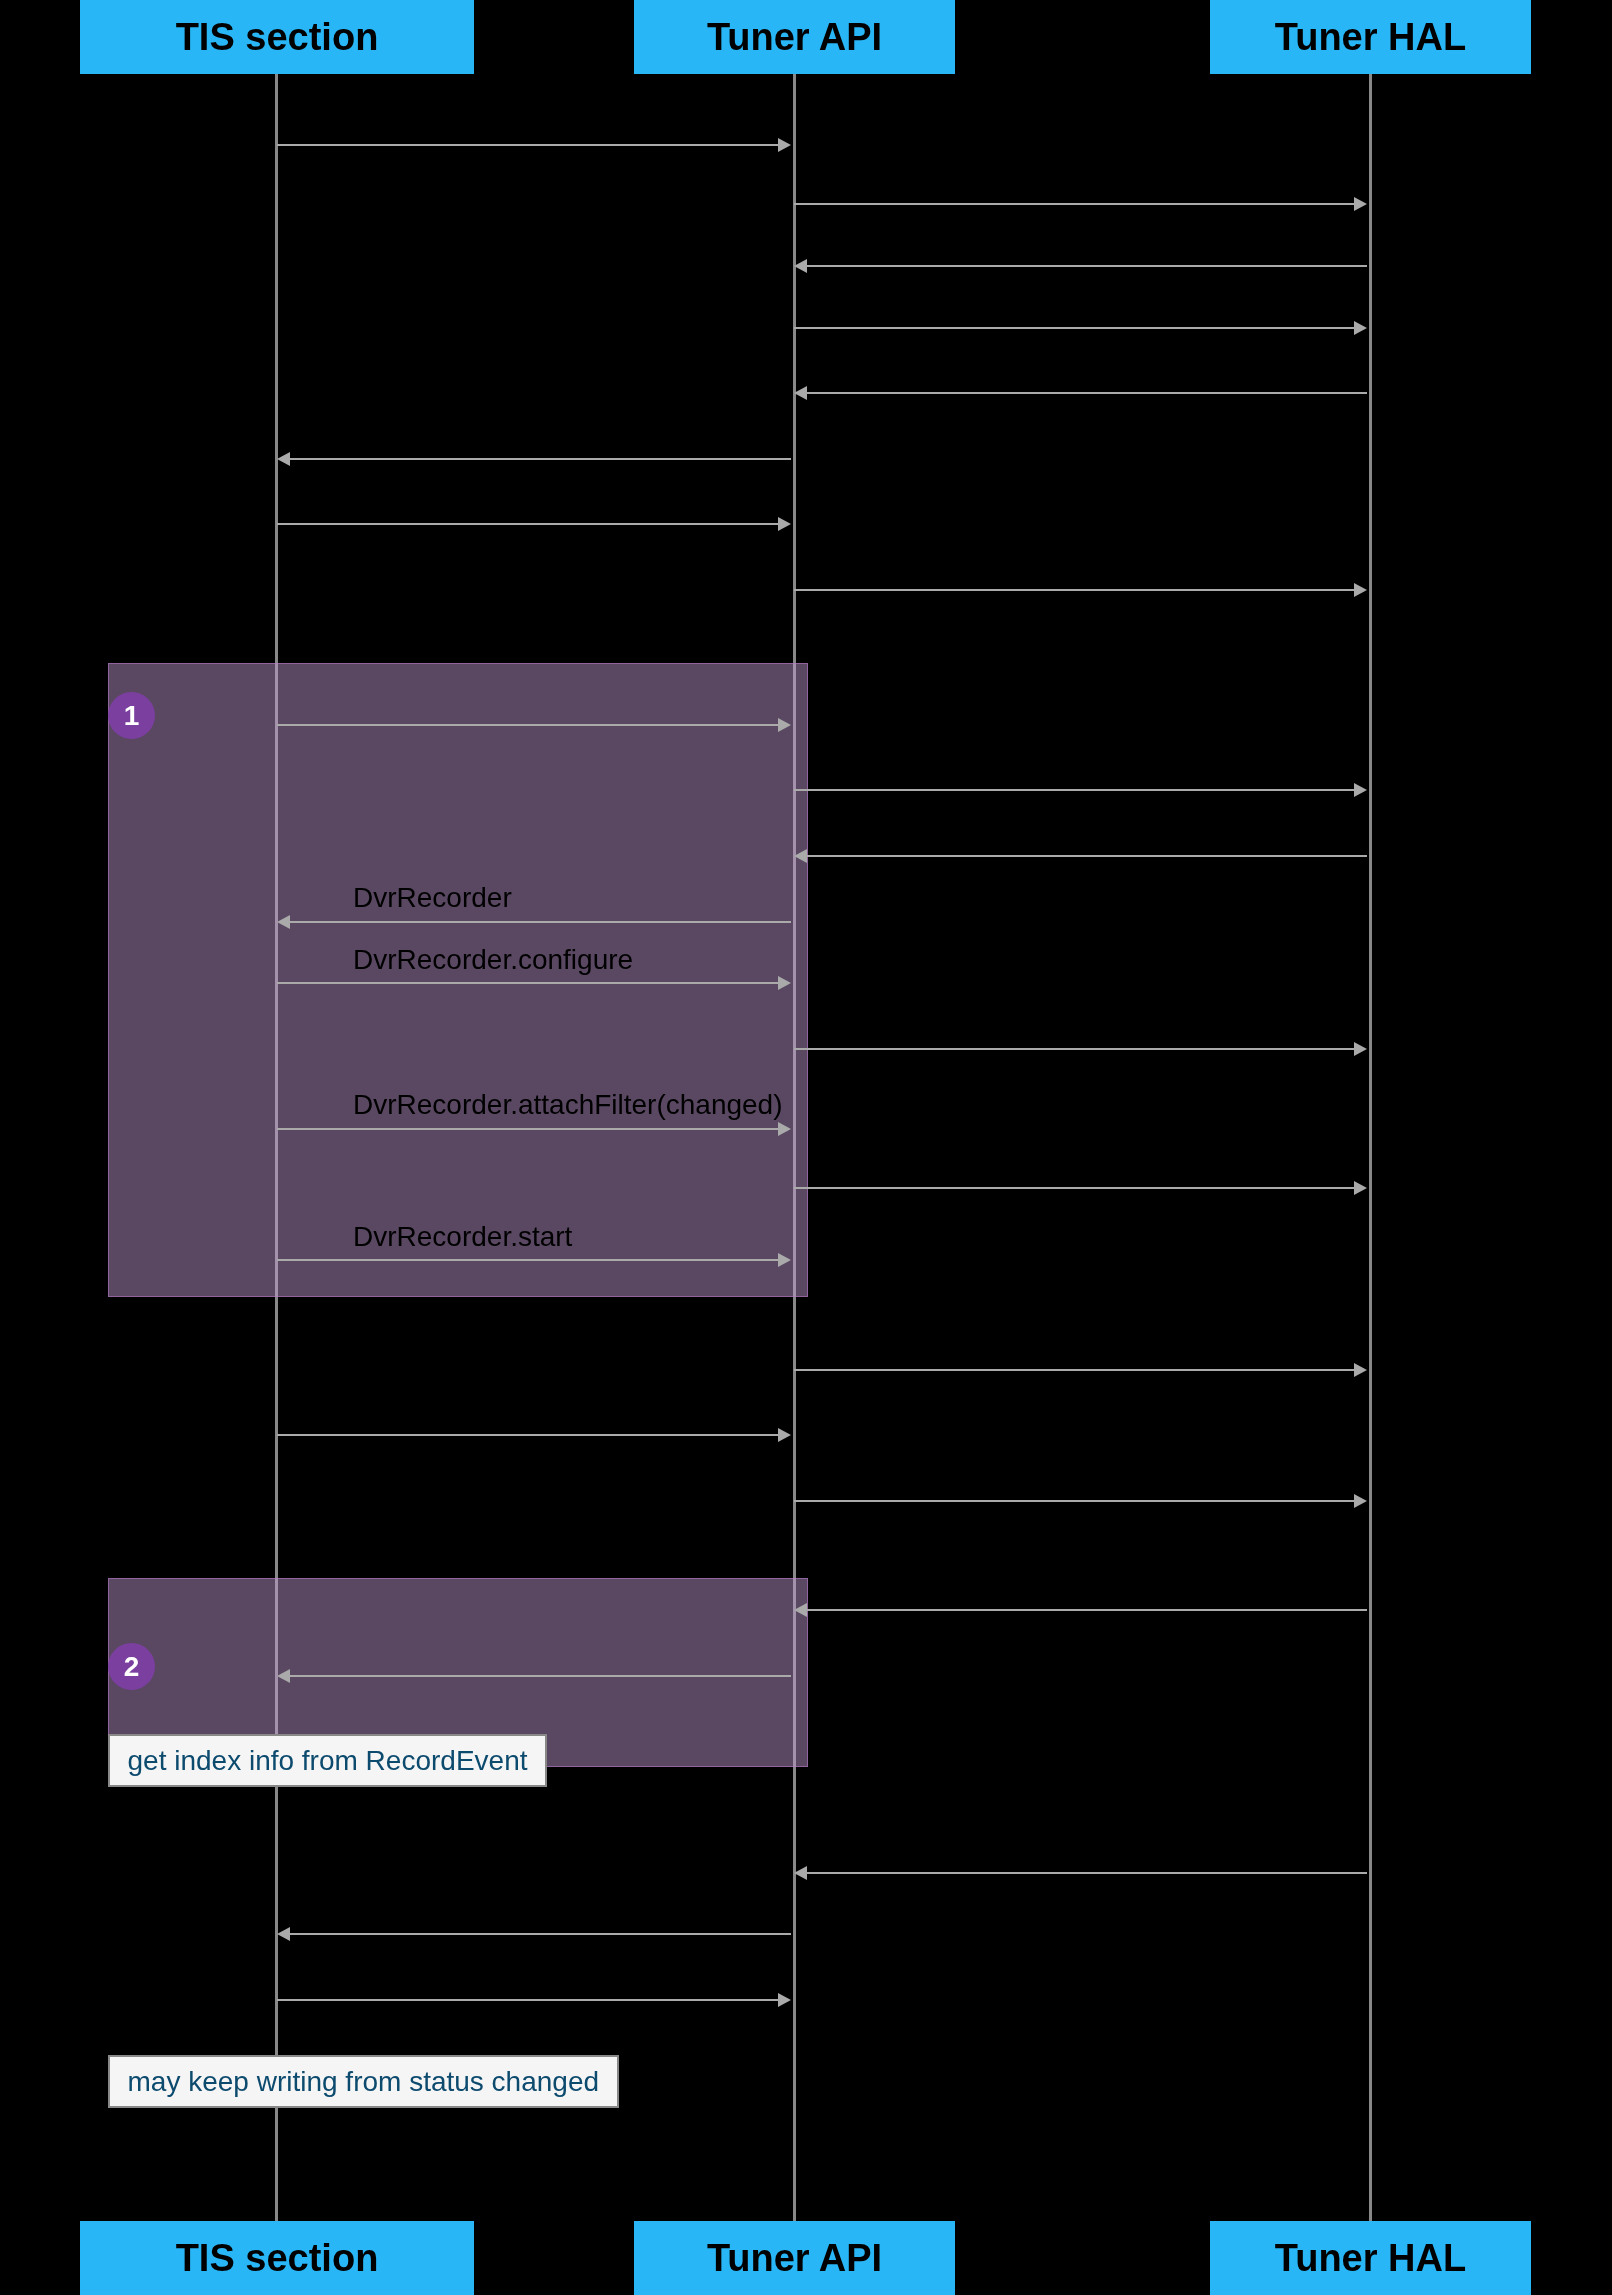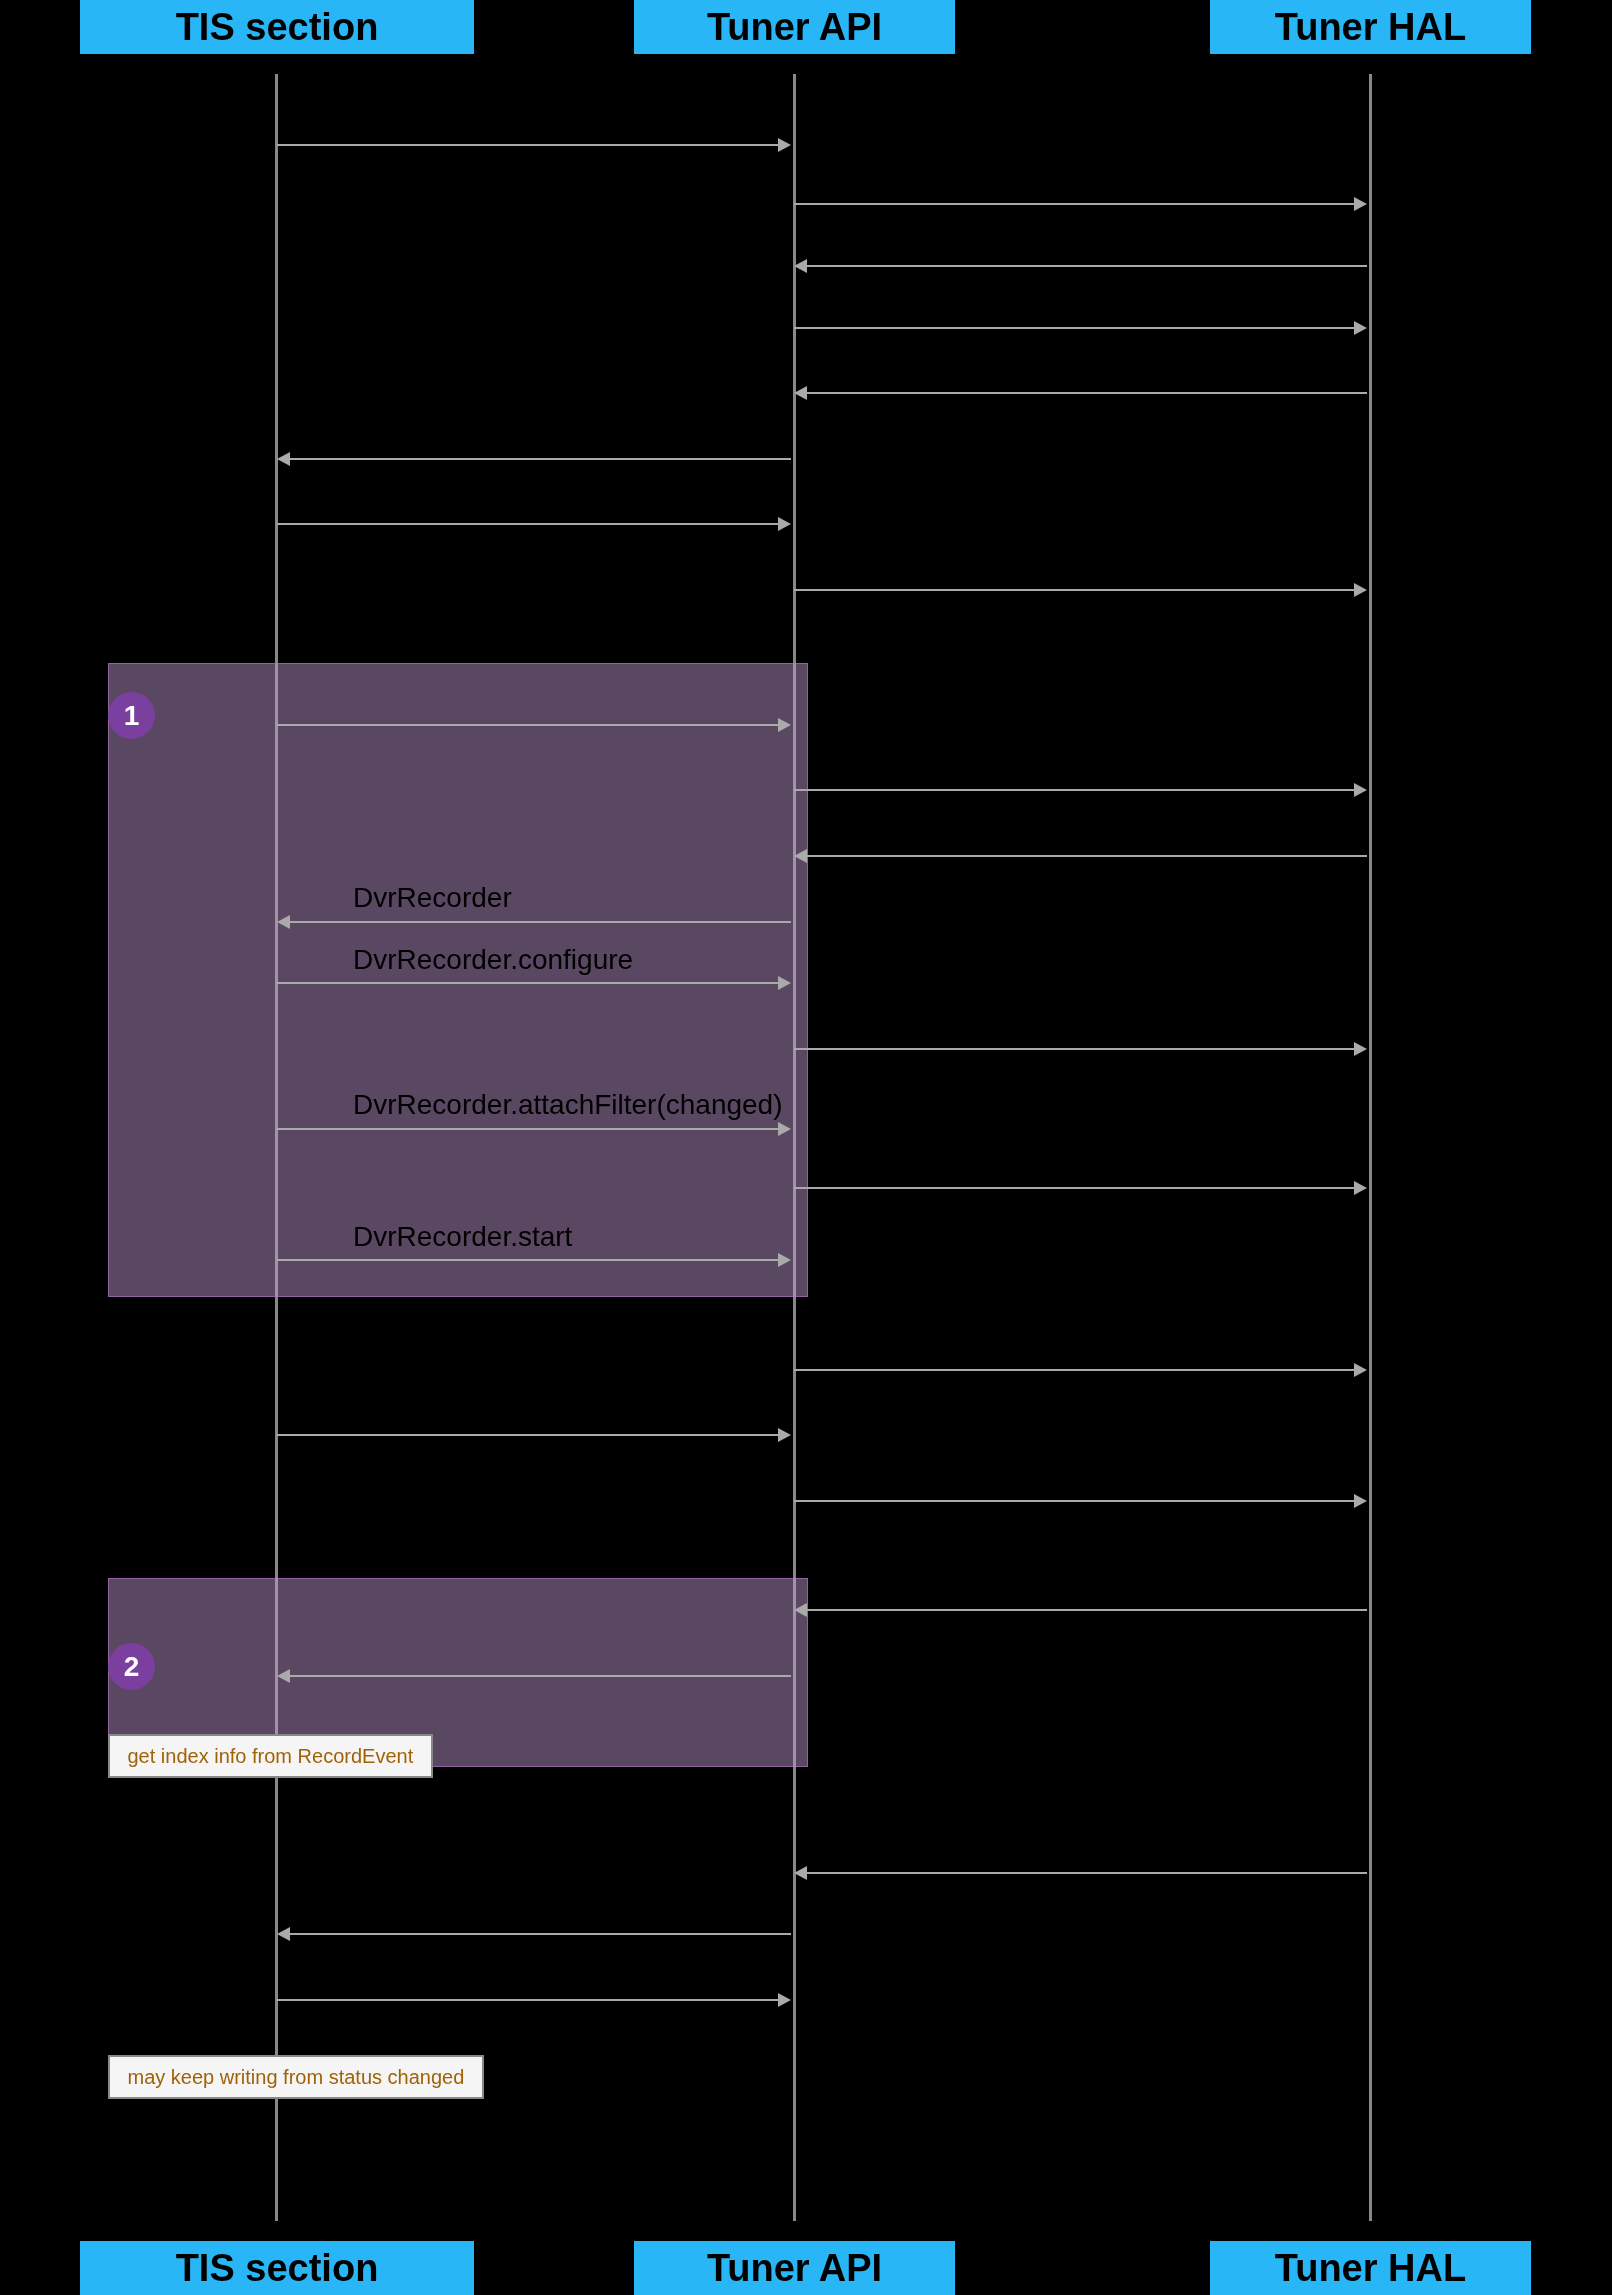--- a/index.html
+++ b/index.html
@@ -9,21 +9,21 @@
       height: 2295px;
       position: relative;
       overflow: hidden;
       font-family: 'Arial', sans-serif;
     }
 
     
     .lifeline-header {
       position: absolute;
       top: 0;
-      height: 54px;
+      height: 74px;
       display: flex;
       align-items: center;
       justify-content: center;
       color: #000;
       font-weight: bold;
       font-size: 38px;
       z-index: 10;
     }
     .lifeline-header-top {
       top: 0;
@@ -95,22 +95,22 @@
       align-items: center;
       justify-content: center;
       z-index: 20;
     }
 
     
     .note-box {
       position: absolute;
       border: 2.2px solid #888;
       background: #f5f5f5;
-      color: #a16207;
-      font-size: 20px;
+      color: #0c4a6e;
+      font-size: 28px;
       padding: 8.7px 17.5px;
       z-index: 20;
     }
 
     
     .arrow-text {
       position: absolute;
       color: #000;
       font-size: 28px;
       white-space: nowrap;

